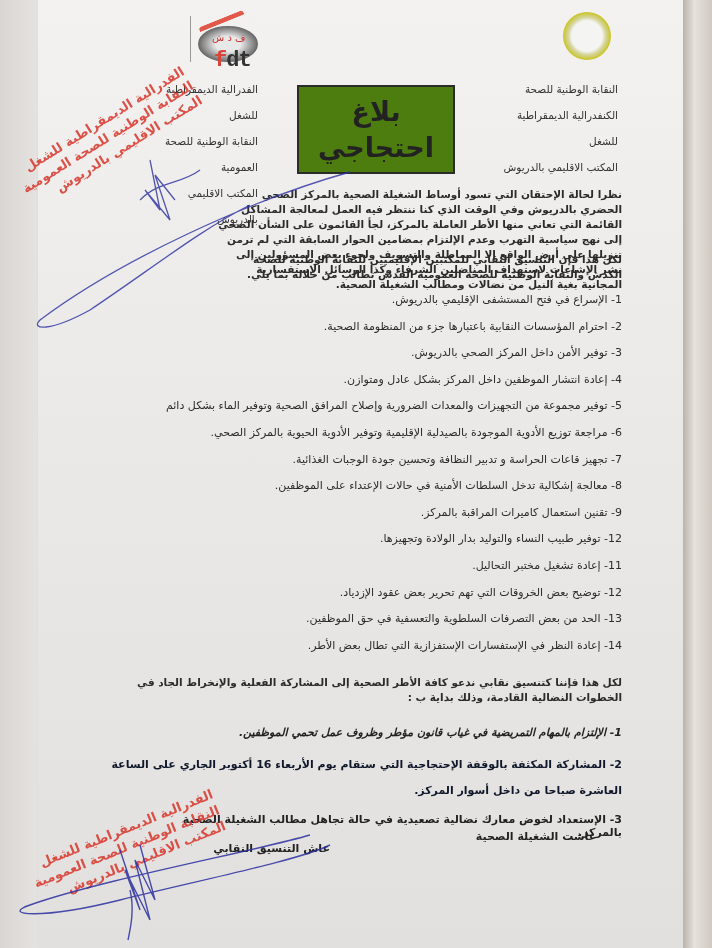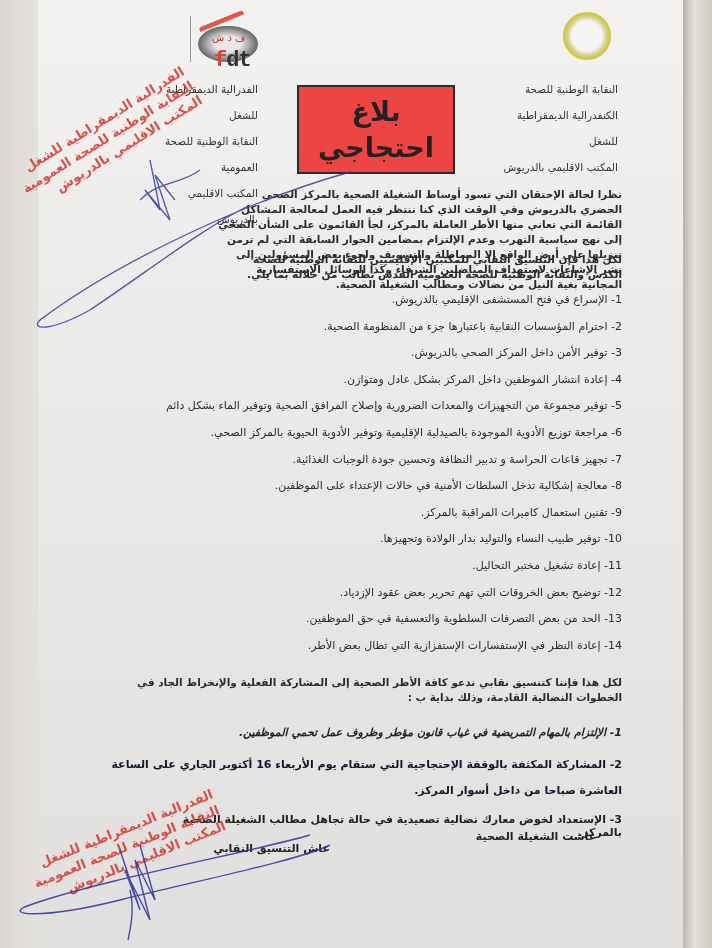--- a/index.html
+++ b/index.html
@@ -44,21 +44,21 @@
     font-weight:bold; font-size:22px; color:#333; letter-spacing:-1px;margin-top:8px;
   }
   .logo-cdt .txt span.f { color:#d9443a; }
   .logo-cdt .ar { position:absolute; left:22px; top:20px; font-size:10px; color:#c33; }
   .logo-cdt-alt {
     position:absolute; left:563px; top:12px; width:48px; height:48px; border-radius:50%;
     background:radial-gradient(circle,#f4f4f2 45%,#d6d6a0 55%,#c9c42a 70%,#e3e07a 80%,transparent 82%);
   }
   .title-box {
     position:absolute; left:297px; top:85px; width:154px; height:85px;
-    border:2px solid #2b2b2b; background:#ef4444;
+    border:2px solid #2b2b2b; background:#4d7c0f;
     display:flex; flex-direction:column; align-items:center; justify-content:center;
     font-size:27px; font-weight:bold; color:#222; line-height:36px;
   }
   .para {
     position:absolute; font-size:10.5px; color:#2b2b2b; line-height:15px;font-weight:bold;
   }
   .p1 { left:218px; top:187px; width:404px; }
   .p2 { left:218px; top:252px; width:404px; }
   .demands { position:absolute; left:200px; top:287px; width:422px; font-size:11px; color:#2b2b2b; }
   .demand { height:26.6px; line-height:26px; white-space:nowrap; }
@@ -119,21 +119,21 @@
 <div class="demands rtl">
   <div class="demand">1- الإسراع في فتح المستشفى الإقليمي بالدريوش.</div>
   <div class="demand">2- احترام المؤسسات النقابية باعتبارها جزء من المنظومة الصحية.</div>
   <div class="demand">3- توفير الأمن داخل المركز الصحي بالدريوش.</div>
   <div class="demand">4- إعادة انتشار الموظفين داخل المركز بشكل عادل ومتوازن.</div>
   <div class="demand">5- توفير مجموعة من التجهيزات والمعدات الضرورية وإصلاح المرافق الصحية وتوفير الماء بشكل دائم</div>
   <div class="demand">6- مراجعة توزيع الأدوية الموجودة بالصيدلية الإقليمية وتوفير الأدوية الحيوية بالمركز الصحي.</div>
   <div class="demand">7- تجهيز قاعات الحراسة و تدبير النظافة وتحسين جودة الوجبات الغذائية.</div>
   <div class="demand">8- معالجة إشكالية تدخل السلطات الأمنية في حالات الإعتداء على الموظفين.</div>
   <div class="demand">9- تقنين استعمال كاميرات المراقبة بالمركز.</div>
-  <div class="demand">10- توفير طبيب النساء والتوليد بدار الولادة وتجهيزها.</div>
+  <div class="demand">12- توفير طبيب النساء والتوليد بدار الولادة وتجهيزها.</div>
   <div class="demand">11- إعادة تشغيل مختبر التحاليل.</div>
   <div class="demand">12- توضيح بعض الخروقات التي تهم تحرير بعض عقود الإزدياد.</div>
   <div class="demand">13- الحد من بعض التصرفات السلطوية والتعسفية في حق الموظفين.</div>
   <div class="demand">14- إعادة النظر في الإستفسارات الإستفزازية التي تطال بعض الأطر.</div>
 </div>
 
 <div class="para p3 rtl">لكل هذا فإننا كتنسيق نقابي ندعو كافة الأطر الصحية إلى المشاركة الفعلية والإنخراط الجاد في الخطوات النضالية القادمة، وذلك بداية ب :</div>
 <div class="call call1 rtl">1- الإلتزام بالمهام التمريضية في غياب قانون مؤطر وظروف عمل تحمي الموظفين.</div>
 <div class="call call2 rtl">2- المشاركة المكثفة بالوقفة الإحتجاجية التي ستقام يوم الأربعاء 16 أكتوبر الجاري على الساعة العاشرة صباحا من داخل أسوار المركز.</div>
 <div class="call call3 rtl">3- الإستعداد لخوض معارك نضالية تصعيدية في حالة تجاهل مطالب الشغيلة الصحية بالمركز.</div>

